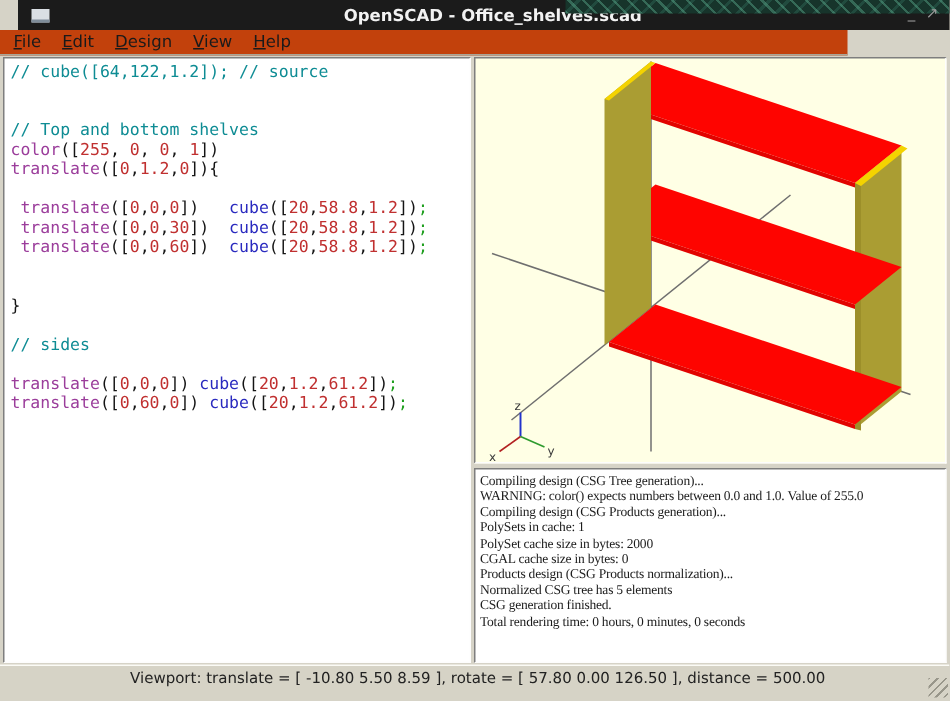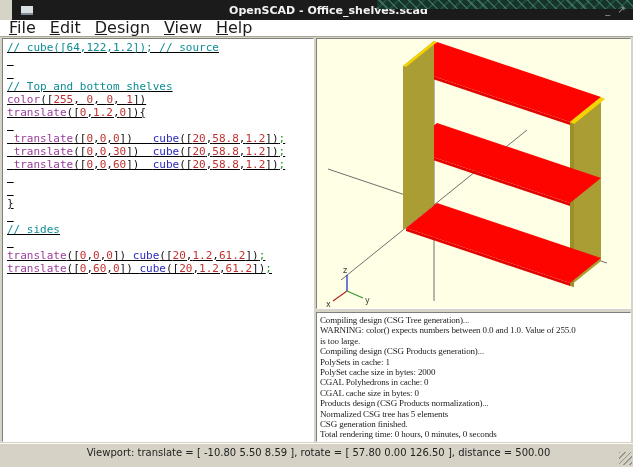--- a/index.html
+++ b/index.html
@@ -31,38 +31,38 @@
   .win-controls span { display:inline-block; line-height:10px; cursor:default; }
   .wallpaper {
     position:absolute; left:377px; top:0; width:256px; height:9px; z-index:2;
     background:
       repeating-linear-gradient(45deg, rgba(90,170,140,.45) 0 1.5px, transparent 1.5px 7px),
       repeating-linear-gradient(-45deg, rgba(40,90,75,.6) 0 2px, transparent 2px 9px),
       #17342B;
   }
   
   .menubar {
-    position:absolute; left:0; top:20px; width:633px; height:17px;
-    background:#ffffff; border-bottom:1px solid #A9A698;
-    font-size:16px; color:#1A1A1A; line-height:16px; padding-left:5px;
+    position:absolute; left:0; top:20px; width:565px; height:17px;
+    background:#c2410c; border-bottom:1px solid #A9A698;
+    font-size:11px; color:#1A1A1A; line-height:16px; padding-left:5px;
   }
   .menu-item { display:inline-block; padding:0 4px; margin-right:6px; cursor:default; }
   .menu-item u { text-decoration:underline; }
   
   .sunken {
     border:1px solid;
     border-color:#7E7E7E #FDFDFD #FDFDFD #7E7E7E;
   }
   .editor {
     position:absolute; left:2px; top:38px; width:312px; height:404px;
     background:#FFFFFF; overflow:hidden;
   }
   .editor pre {
     font-family:"DejaVu Sans Mono", monospace;
-    font-size:11px; line-height:13px; padding:2px 16px 0 4px;text-decoration:underline;
+    font-size:11px; line-height:13px; padding:2px 16px 0 4px;
   }
   .code-line { height:13px; white-space:pre; }
   .tok-c { color:#0E8C94; }   
   .tok-k { color:#9B3D9B; }   
   .tok-b { color:#2A2ABF; }   
   .tok-n { color:#C03030; }   
   .tok-p { color:#141414; }   
   .tok-s { color:#1E9E1E; }   
   
   .viewport {
@@ -139,25 +139,23 @@
       <text x="26" y="234" fill="#3A3A3A">z</text>
       <text x="9" y="268" fill="#3A3A3A">x</text>
       <text x="48" y="264" fill="#3A3A3A">y</text>
     </g>
   </svg>
 </div>
 
 <div class="console sunken">
     <div class="console-line">Compiling design (CSG Tree generation)...</div>
     <div class="console-line">WARNING: color() expects numbers between 0.0 and 1.0. Value of 255.0</div>
-    <div class="console-line">is too large.</div>
     <div class="console-line">Compiling design (CSG Products generation)...</div>
     <div class="console-line">PolySets in cache: 1</div>
     <div class="console-line">PolySet cache size in bytes: 2000</div>
-    <div class="console-line">CGAL Polyhedrons in cache: 0</div>
     <div class="console-line">CGAL cache size in bytes: 0</div>
     <div class="console-line">Products design (CSG Products normalization)...</div>
     <div class="console-line">Normalized CSG tree has 5 elements</div>
     <div class="console-line">CSG generation finished.</div>
     <div class="console-line">Total rendering time: 0 hours, 0 minutes, 0 seconds</div>
   </div>
 
 <div class="statusbar">
   <span>Viewport: translate = [ -10.80 5.50 8.59 ], rotate = [ 57.80 0.00 126.50 ], distance = 500.00</span>
   <span class="grip"></span>

